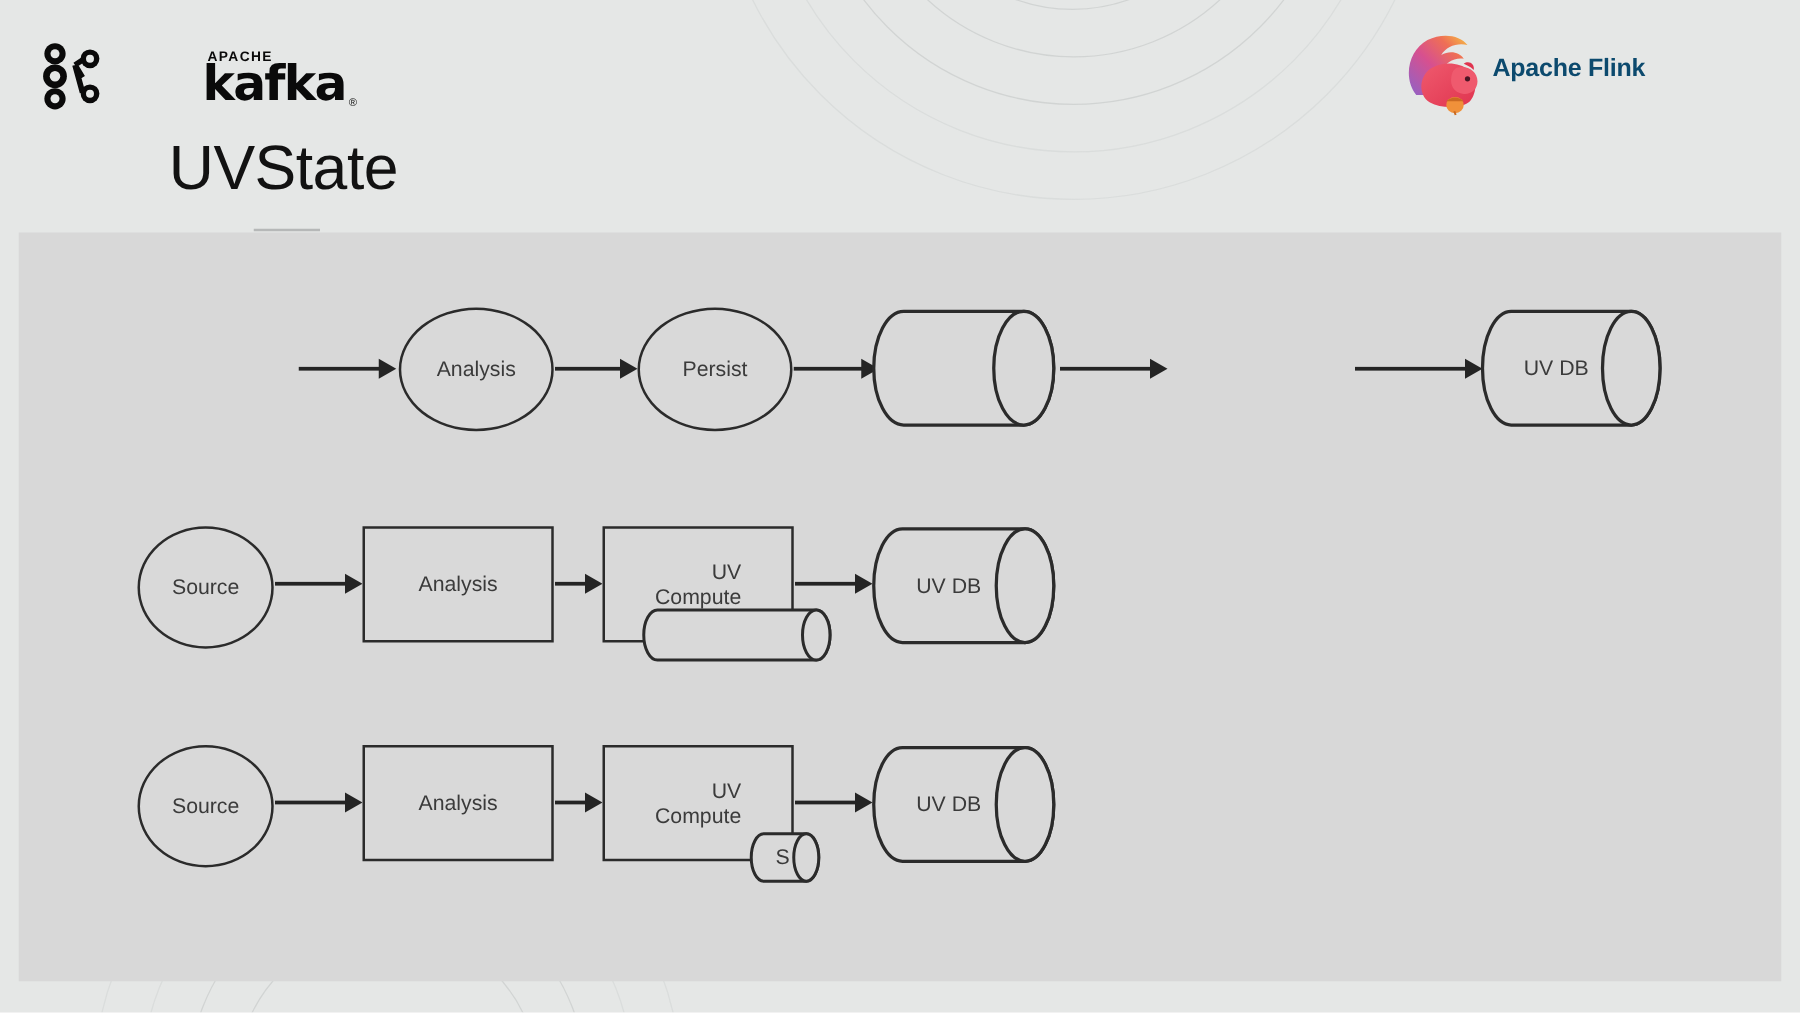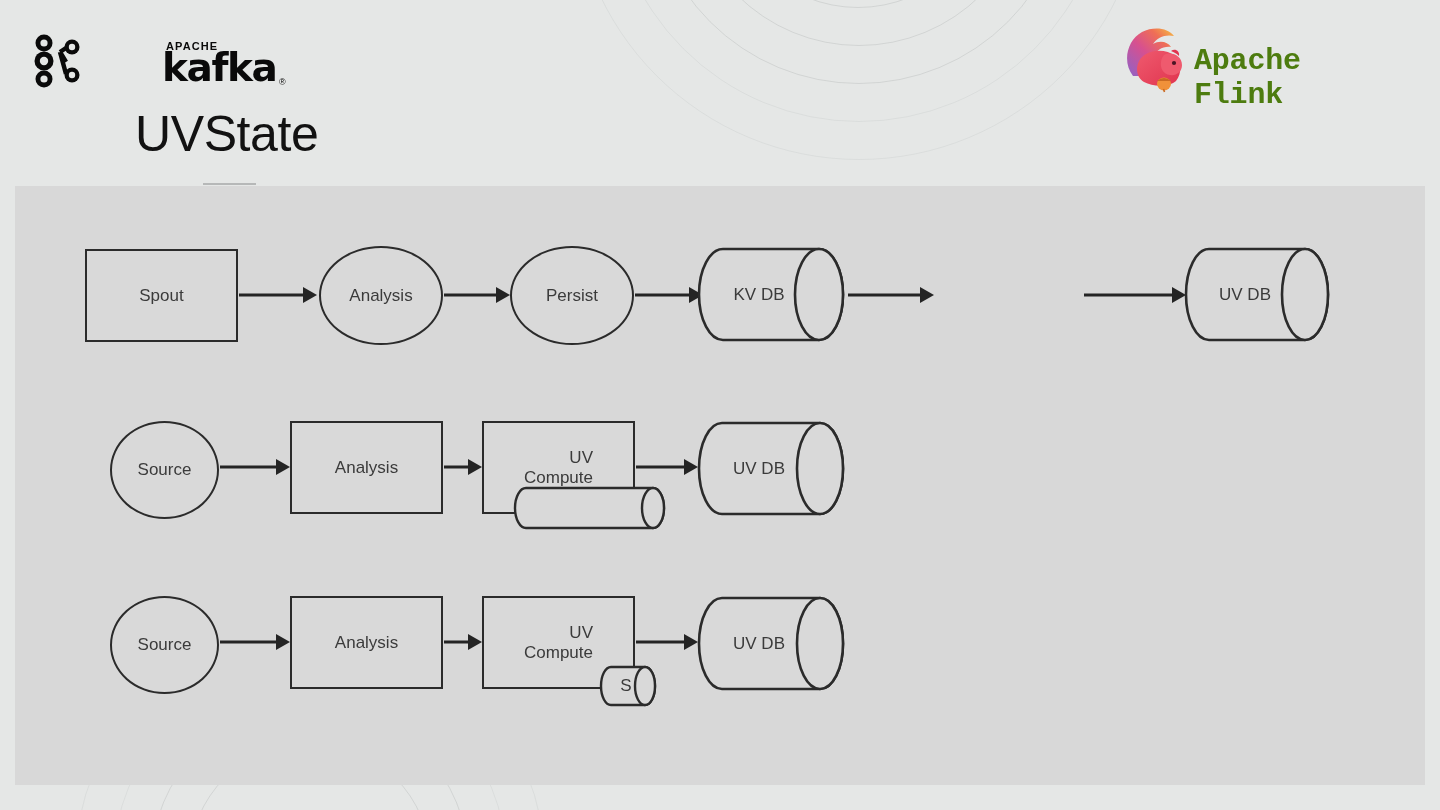--- a/index.html
+++ b/index.html
@@ -90,25 +90,25 @@
     position: absolute;
     left: 1124px;
     top: 26px;
     width: 266px;
     height: 72px;
   }
   .flink-text {
     position: absolute;
     left: 70px;
     top: 18px;
-    font-size: 30px;
+    font-size: 20px;
     font-weight: 700;
-    color: #4d7c0f;
+    color: #0c4a6e;
     letter-spacing: -0.2px;
-    font-family: Liberation Mono, monospace;
+    font-family: Liberation Sans, sans-serif;
   }
 
   
   .slide-title {
     position: absolute;
     left: 135px;
     top: 105px;
     font-size: 50px;
     font-weight: 400;
     color: #121212;
@@ -275,23 +275,20 @@
       <span class="flink-text">Apache Flink</span>
     </div>
 
     <div class="slide-title">UVState</div>
 
     <div class="tab-mark"></div>
   </div>
 
   <div class="panel">
 
-    <div class="shape rect" style="left:70px; top:63px; width:153px; height:93px;">
-      <span>Spout</span>
-    </div>
     <div class="arrow" style="left:224px; top:101px; width:78px; height:16px;">
       <div class="line" style="width:66px;"></div>
         <div class="head"></div>
     </div>
 
     <div class="shape ellipse" style="left:304px; top:60px; width:124px; height:99px;">
       <span>Analysis</span>
     </div>
     <div class="arrow" style="left:429px; top:101px; width:66px; height:16px;">
       <div class="line" style="width:54px;"></div>
@@ -304,21 +301,20 @@
     <div class="arrow" style="left:620px; top:101px; width:68px; height:16px;">
       <div class="line" style="width:56px;"></div>
         <div class="head"></div>
     </div>
 
     <div class="cyl" style="left:682px; top:61px; width:150px; height:95px;">
       <svg width="150" height="95" viewBox="0 0 150 95">
         <path d="M26 2 H122 A24 45.5 0 0 1 122 93 H26 A24 45.5 0 0 1 26 2 Z" fill="#d9d9d9" stroke="#2b2b2b" stroke-width="2.6"></path>
         <ellipse cx="122" cy="47.5" rx="24" ry="45.5" fill="#d9d9d9" stroke="#2b2b2b" stroke-width="2.6"></ellipse>
       </svg>
-      <div class="label" style="left:16px; width:92px;">KV DB</div>
     </div>
     <div class="arrow" style="left:833px; top:101px; width:86px; height:16px;">
       <div class="line" style="width:74px;"></div>
         <div class="head"></div>
     </div>
 
     <div class="arrow" style="left:1069px; top:101px; width:102px; height:16px;">
       <div class="line" style="width:90px;"></div>
         <div class="head"></div>
     </div>

